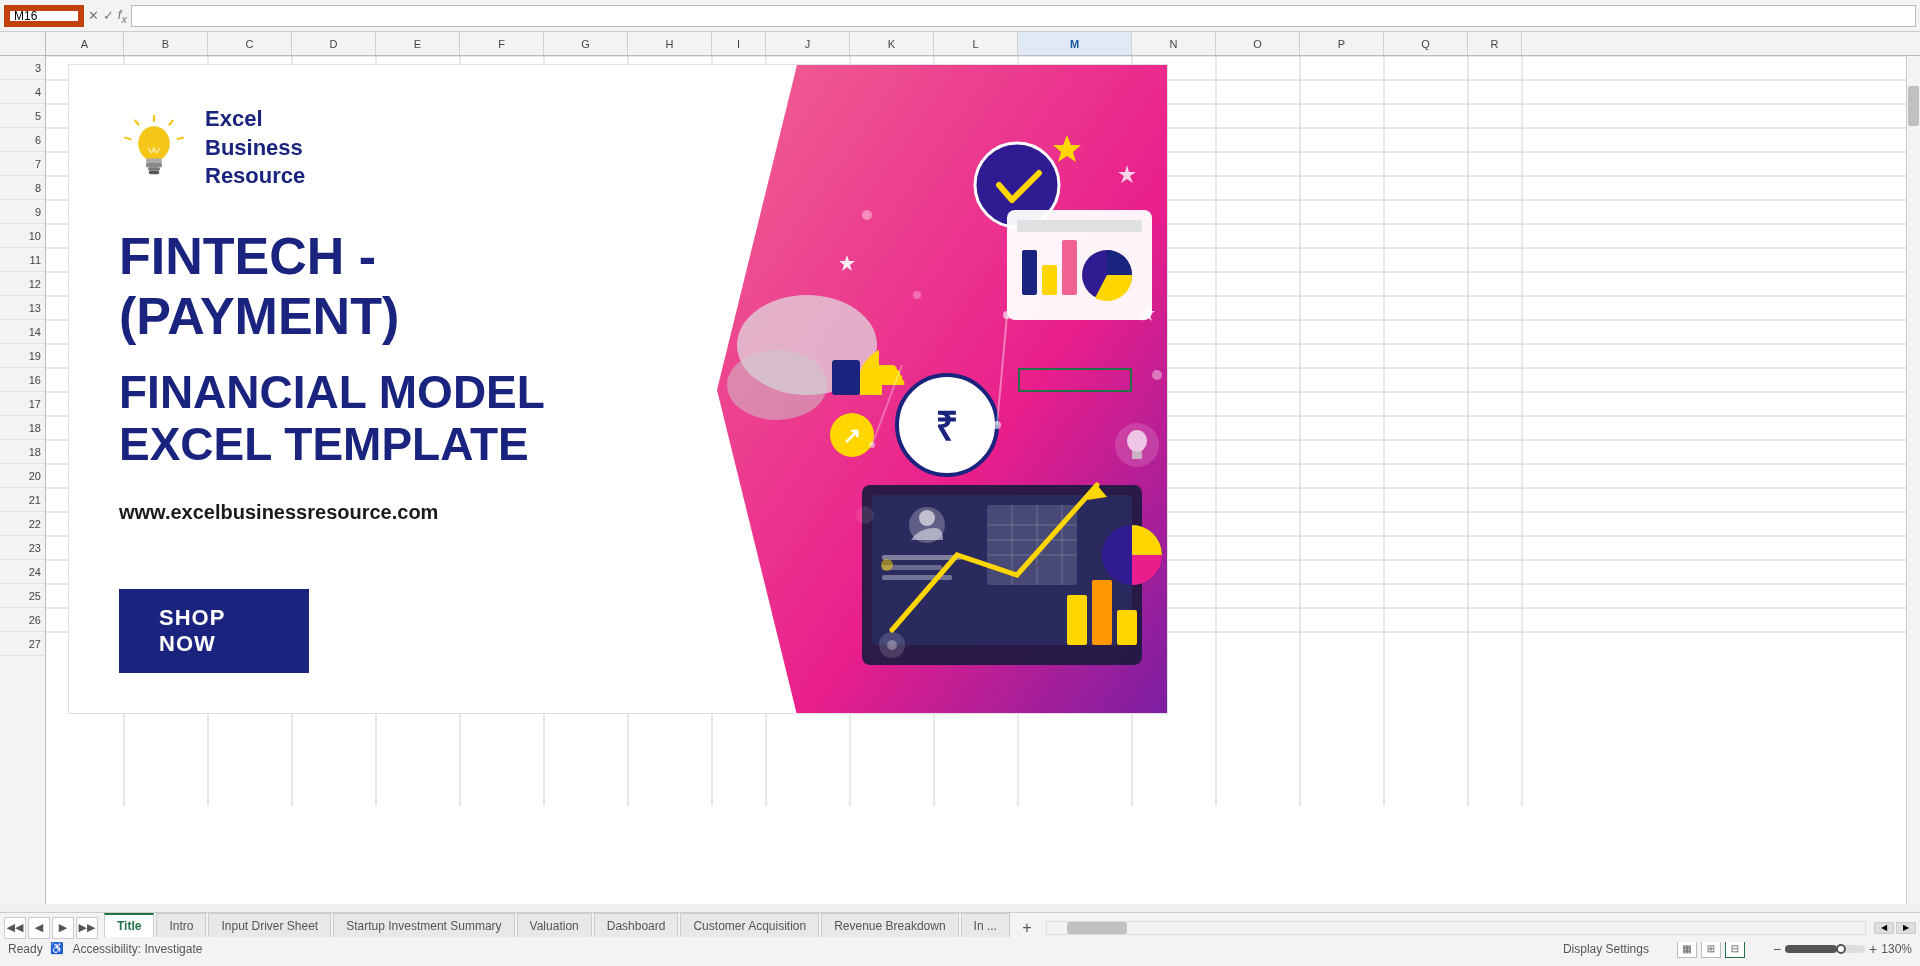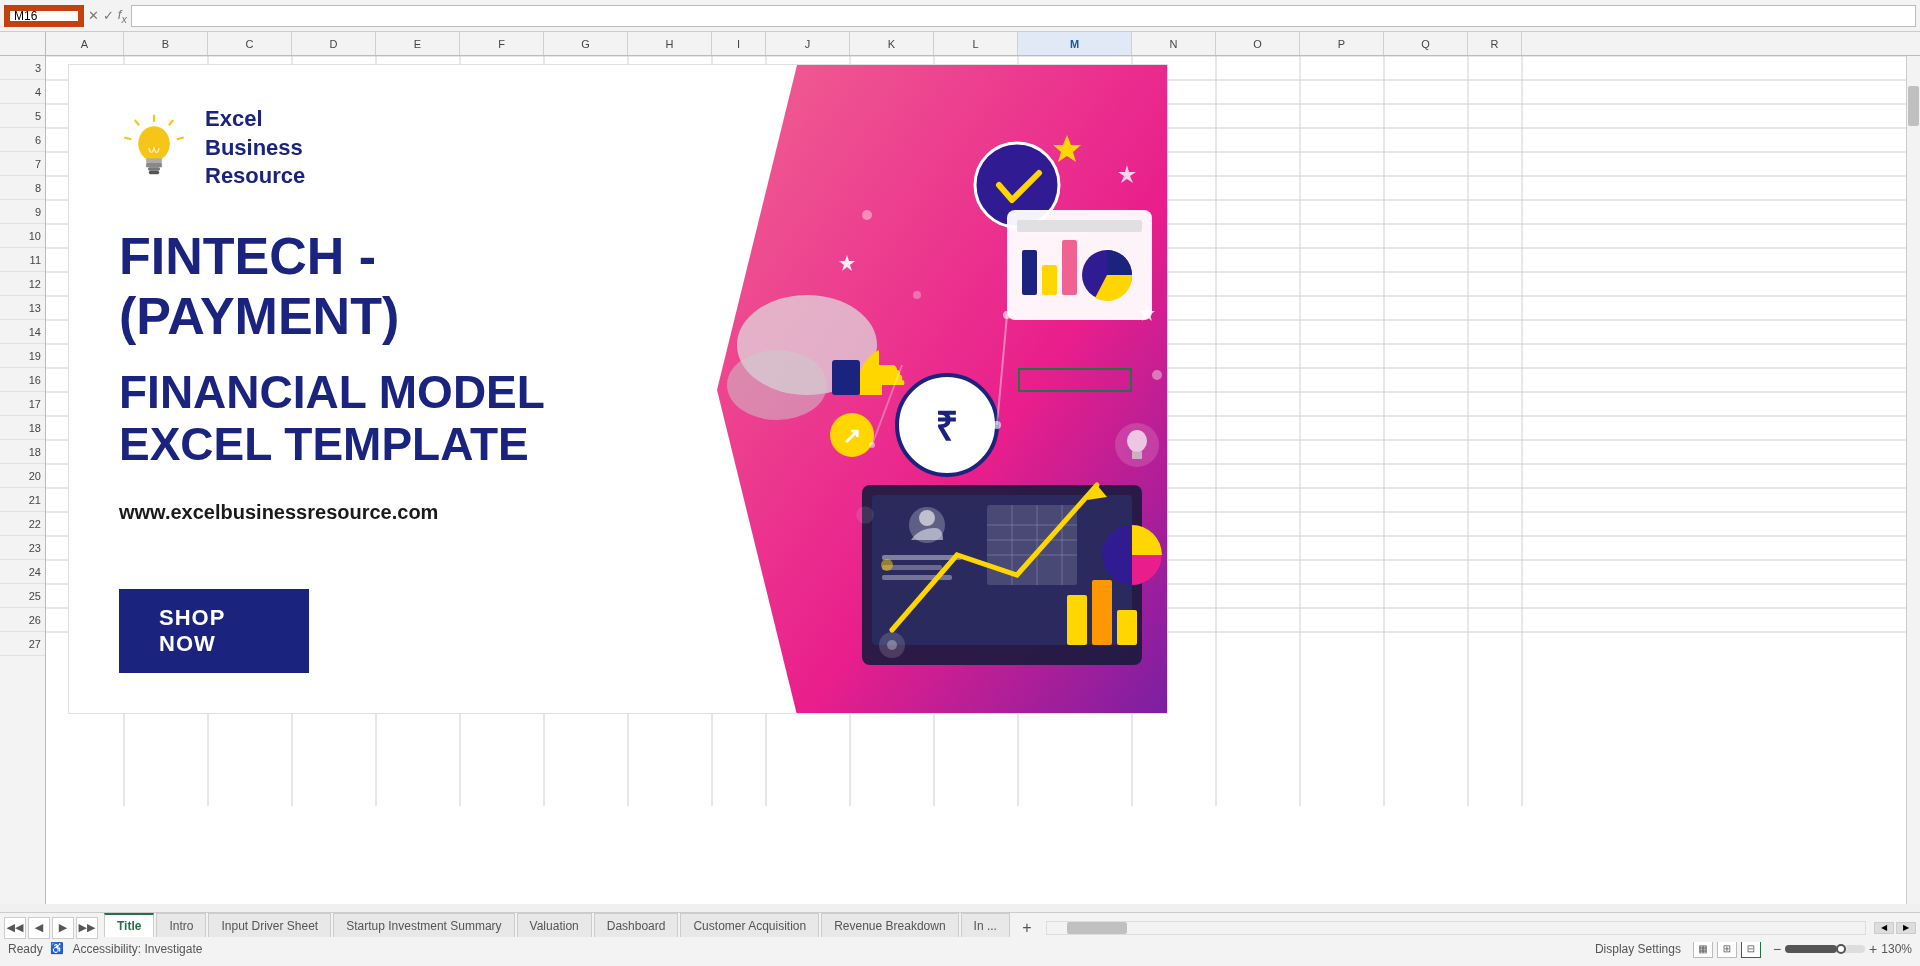--- a/index.html
+++ b/index.html
@@ -255,21 +255,21 @@
       padding: 0 8px;
       font-size: 12px;
       color: #555;
       position: fixed;
       bottom: 0;
       left: 0;
       right: 0;
     }
 
     .status-left { display: flex; align-items: center; gap: 8px; }
-    .status-right { display: flex; align-items: center; gap: 12px; }
+    .status-right { display: flex; align-items: center; gap: 28px; }
 
     .view-icons { display: flex; gap: 4px; align-items: center; }
     .view-icon {
       width: 20px;
       height: 18px;
       border: 1px solid #bbb;
       display: flex;
       align-items: center;
       justify-content: center;
       cursor: pointer;

